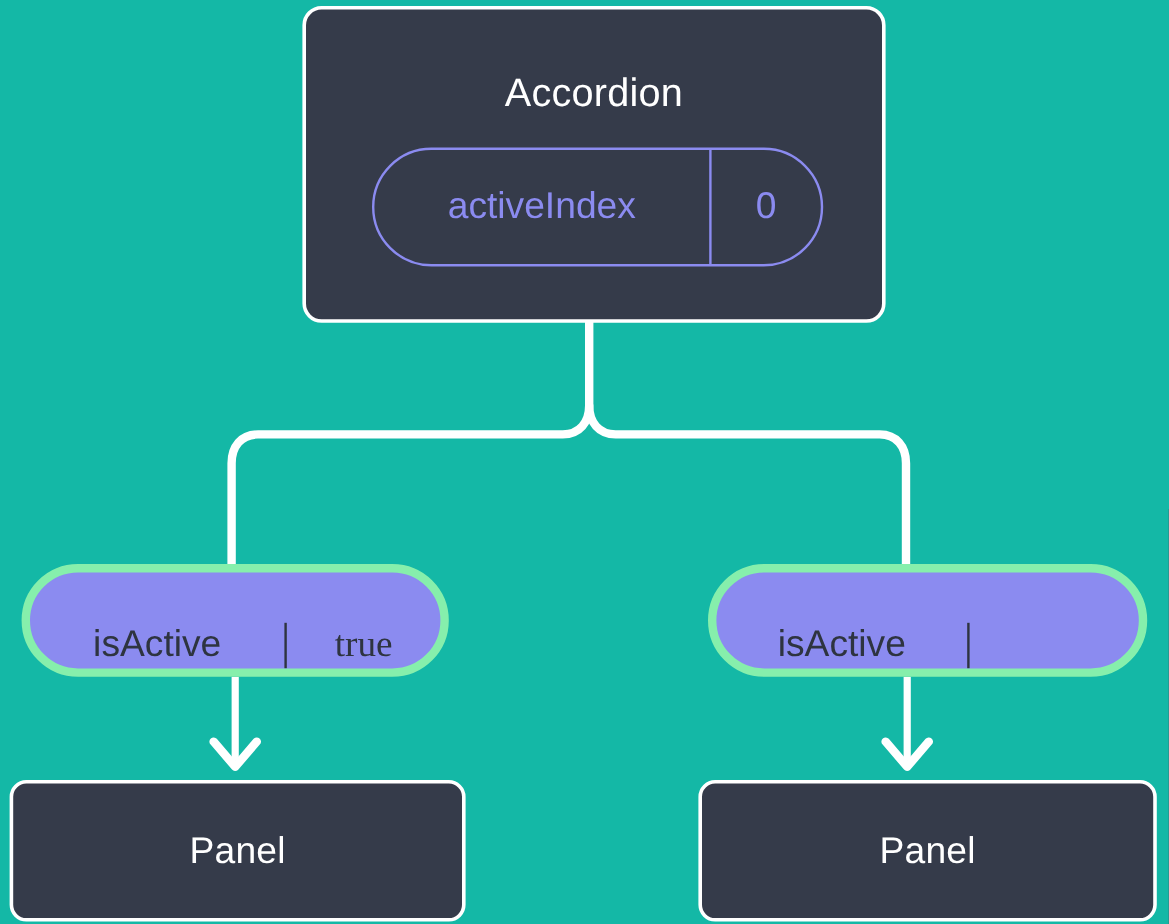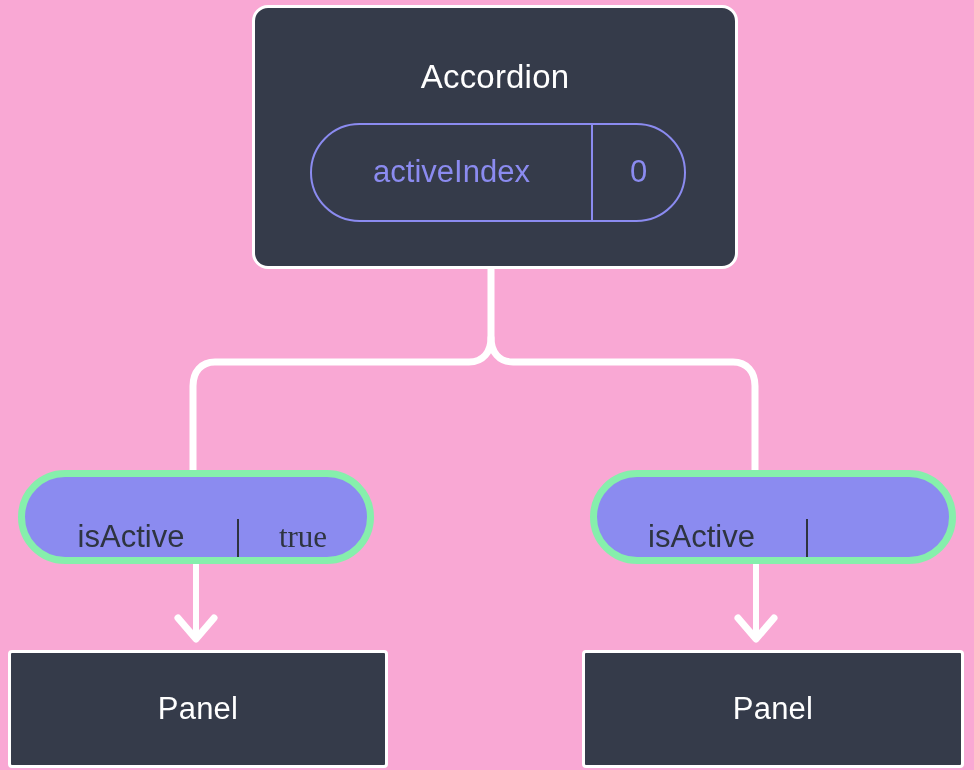--- a/index.html
+++ b/index.html
@@ -14,41 +14,41 @@
     font-family: "Liberation Sans", sans-serif;
     position: relative;
   }
 
   #stage {
     position: absolute;
     left: 0;
     top: 0;
     width: 974px;
     height: 770px;
-    background: #f9a8d4;
+    background: #14b8a6;
   }
 
   
   #connectors {
     position: absolute;
     left: 0;
     top: 0;
     width: 974px;
     height: 770px;
     z-index: 1;
     pointer-events: none;
   }
 
   
   .card {
     position: absolute;
     box-sizing: border-box;
     background: #353b4a;
     border: 3px solid #ffffff;
-    border-radius: 4px;
+    border-radius: 14px;
     z-index: 2;
   }
 
   
   #accordion-card {
     left: 252px;
     top: 5px;
     width: 486px;
     height: 264px;
     border-radius: 16px;

